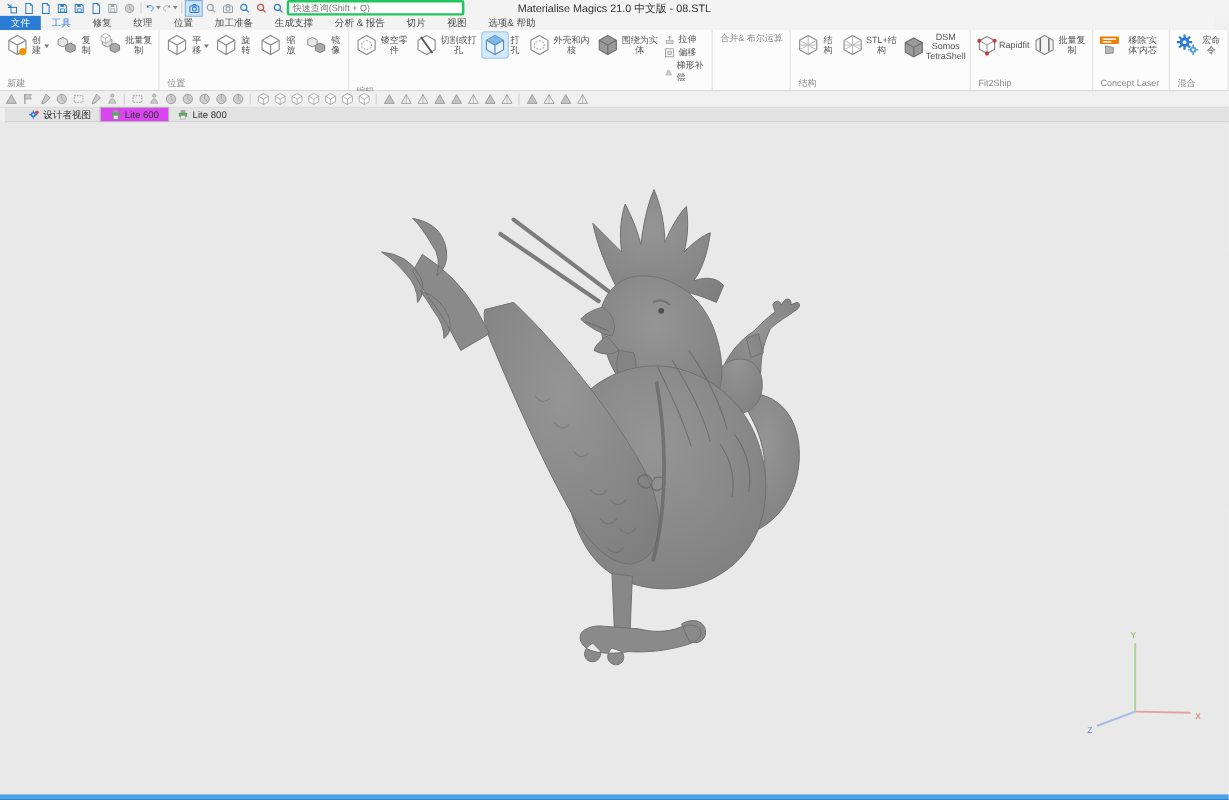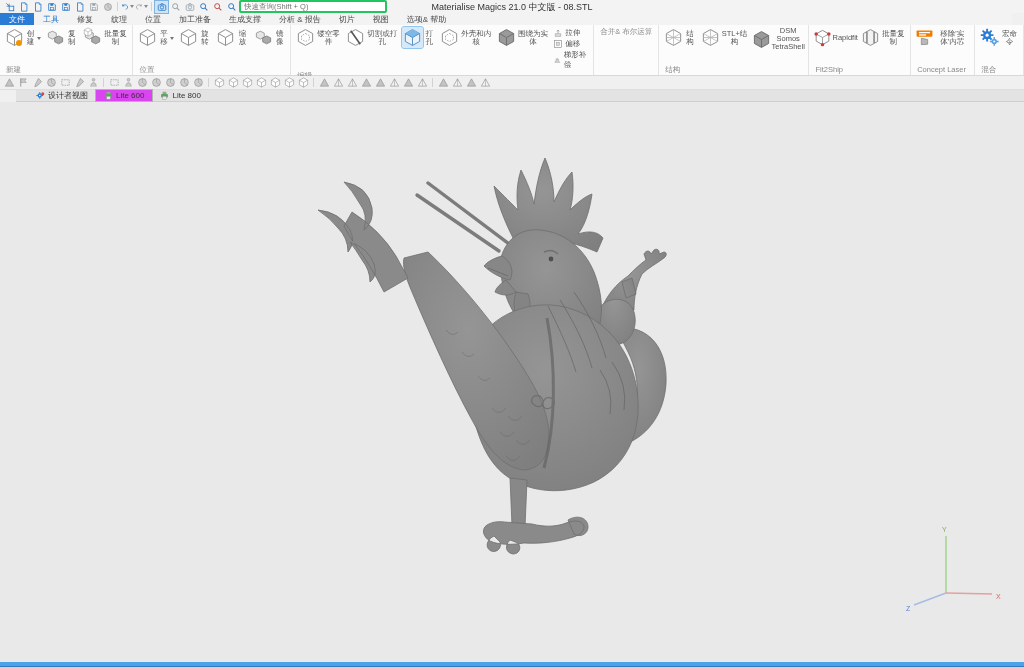--- a/index.html
+++ b/index.html
@@ -39,21 +39,21 @@
   .rsmallcol{display:flex;flex-direction:column;gap:1px;padding:2px 2px 0}
   .rsbtn{display:flex;align-items:center;gap:2px;font-size:7.5px;color:#555;cursor:default}
   .rsbtn svg{width:10px;height:10px}
   .rgl{height:11px;font-size:7.5px;color:#8a8a8a;line-height:11px;white-space:nowrap;padding:0 4px}
   
   .viewbar{position:absolute;top:76px;left:0;right:0;height:13px;background:#f0f0f0;border-bottom:1px solid #dddddd;
      display:flex;align-items:center;padding-left:3px;gap:2px}
   .ti{width:12px;height:12px;display:flex;align-items:center;justify-content:center;color:#8a9aa8}
   .ti svg{width:11px;height:11px}
   
-  .scenetabs{position:absolute;top:90px;left:16px;right:0;height:11px;background:#e3e3e3;display:flex;align-items:flex-end;
+  .scenetabs{position:absolute;top:90px;left:4px;right:0;height:11px;background:#e3e3e3;display:flex;align-items:flex-end;
      padding-left:12px;font-size:8px;color:#333;border-bottom:1px solid #cfcfcf}
   .stab{display:flex;align-items:center;gap:3px;padding:0 8px;height:11px;cursor:default}
   .stab svg{width:9px;height:9px}
   .stab.active{background:#d946ef;outline:1px solid #b3b3b3}
   
   .viewport{position:absolute;top:102px;left:0;right:0;bottom:4px;background:#e9e9e9}
   .viewport svg.scene{width:1024px;height:561px}
   .bottombar{position:absolute;left:0;right:0;bottom:0;height:4px;background:#4aa3e8;border-bottom:1px solid #2b7cc0}
   .hidden-defs{position:absolute;width:0;height:0;overflow:hidden}
 </style>

